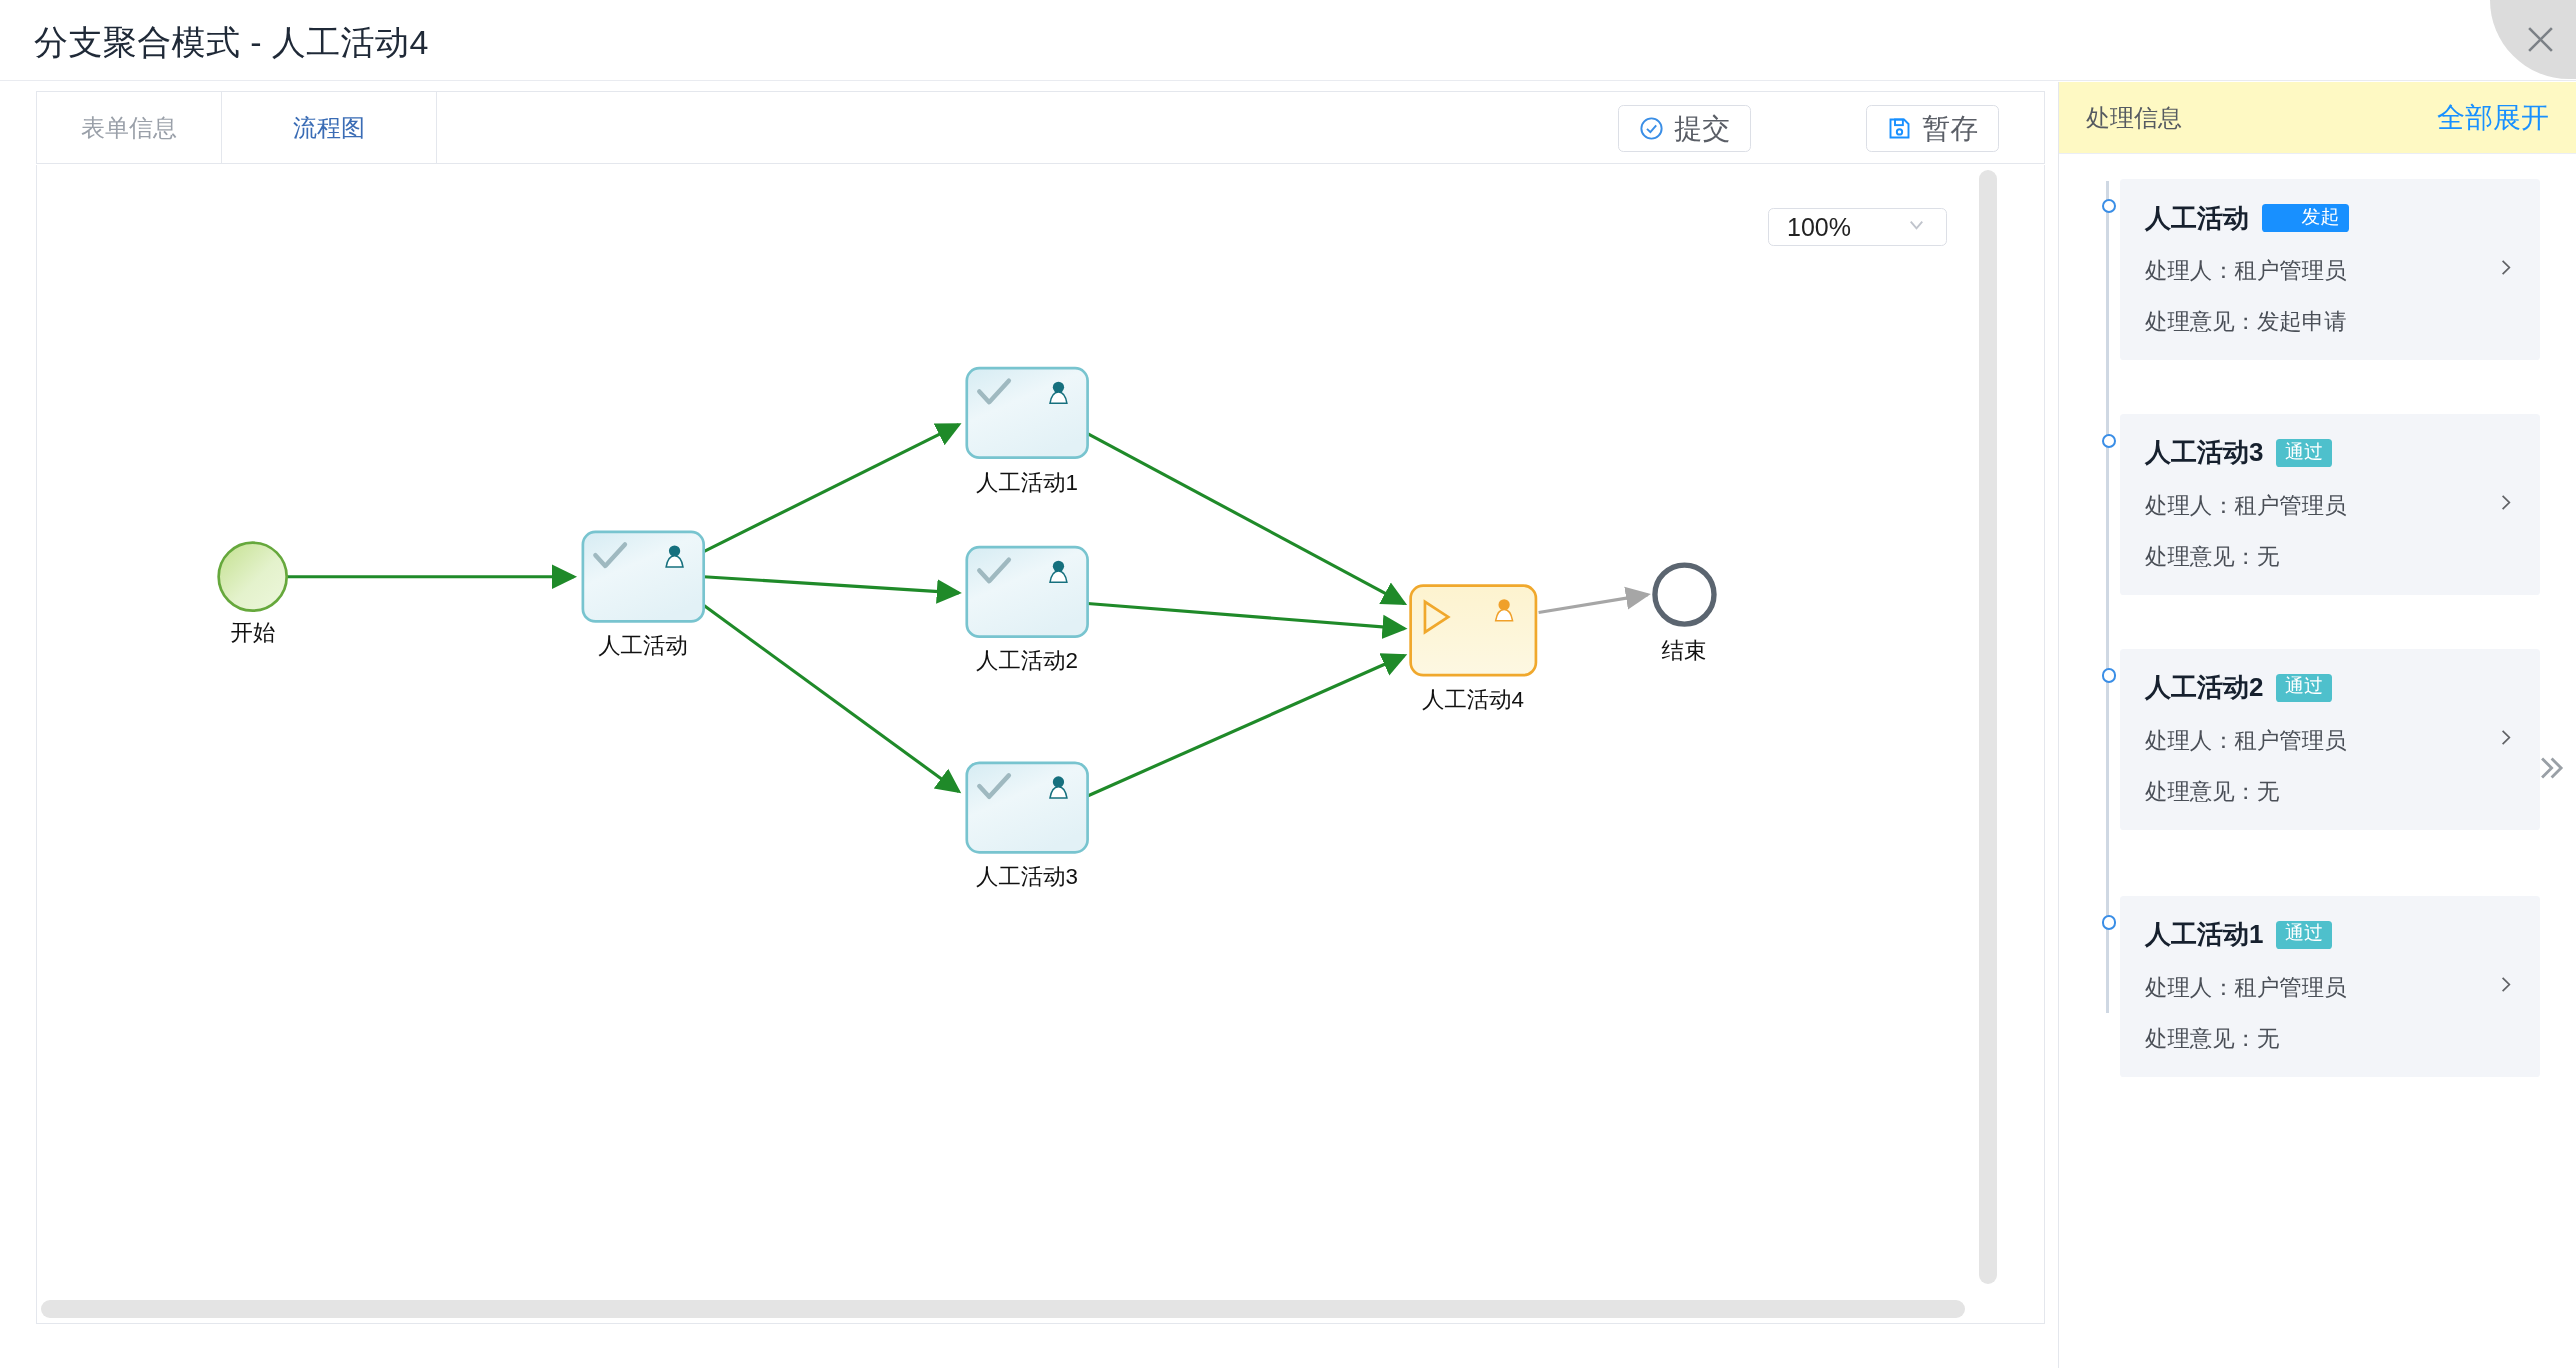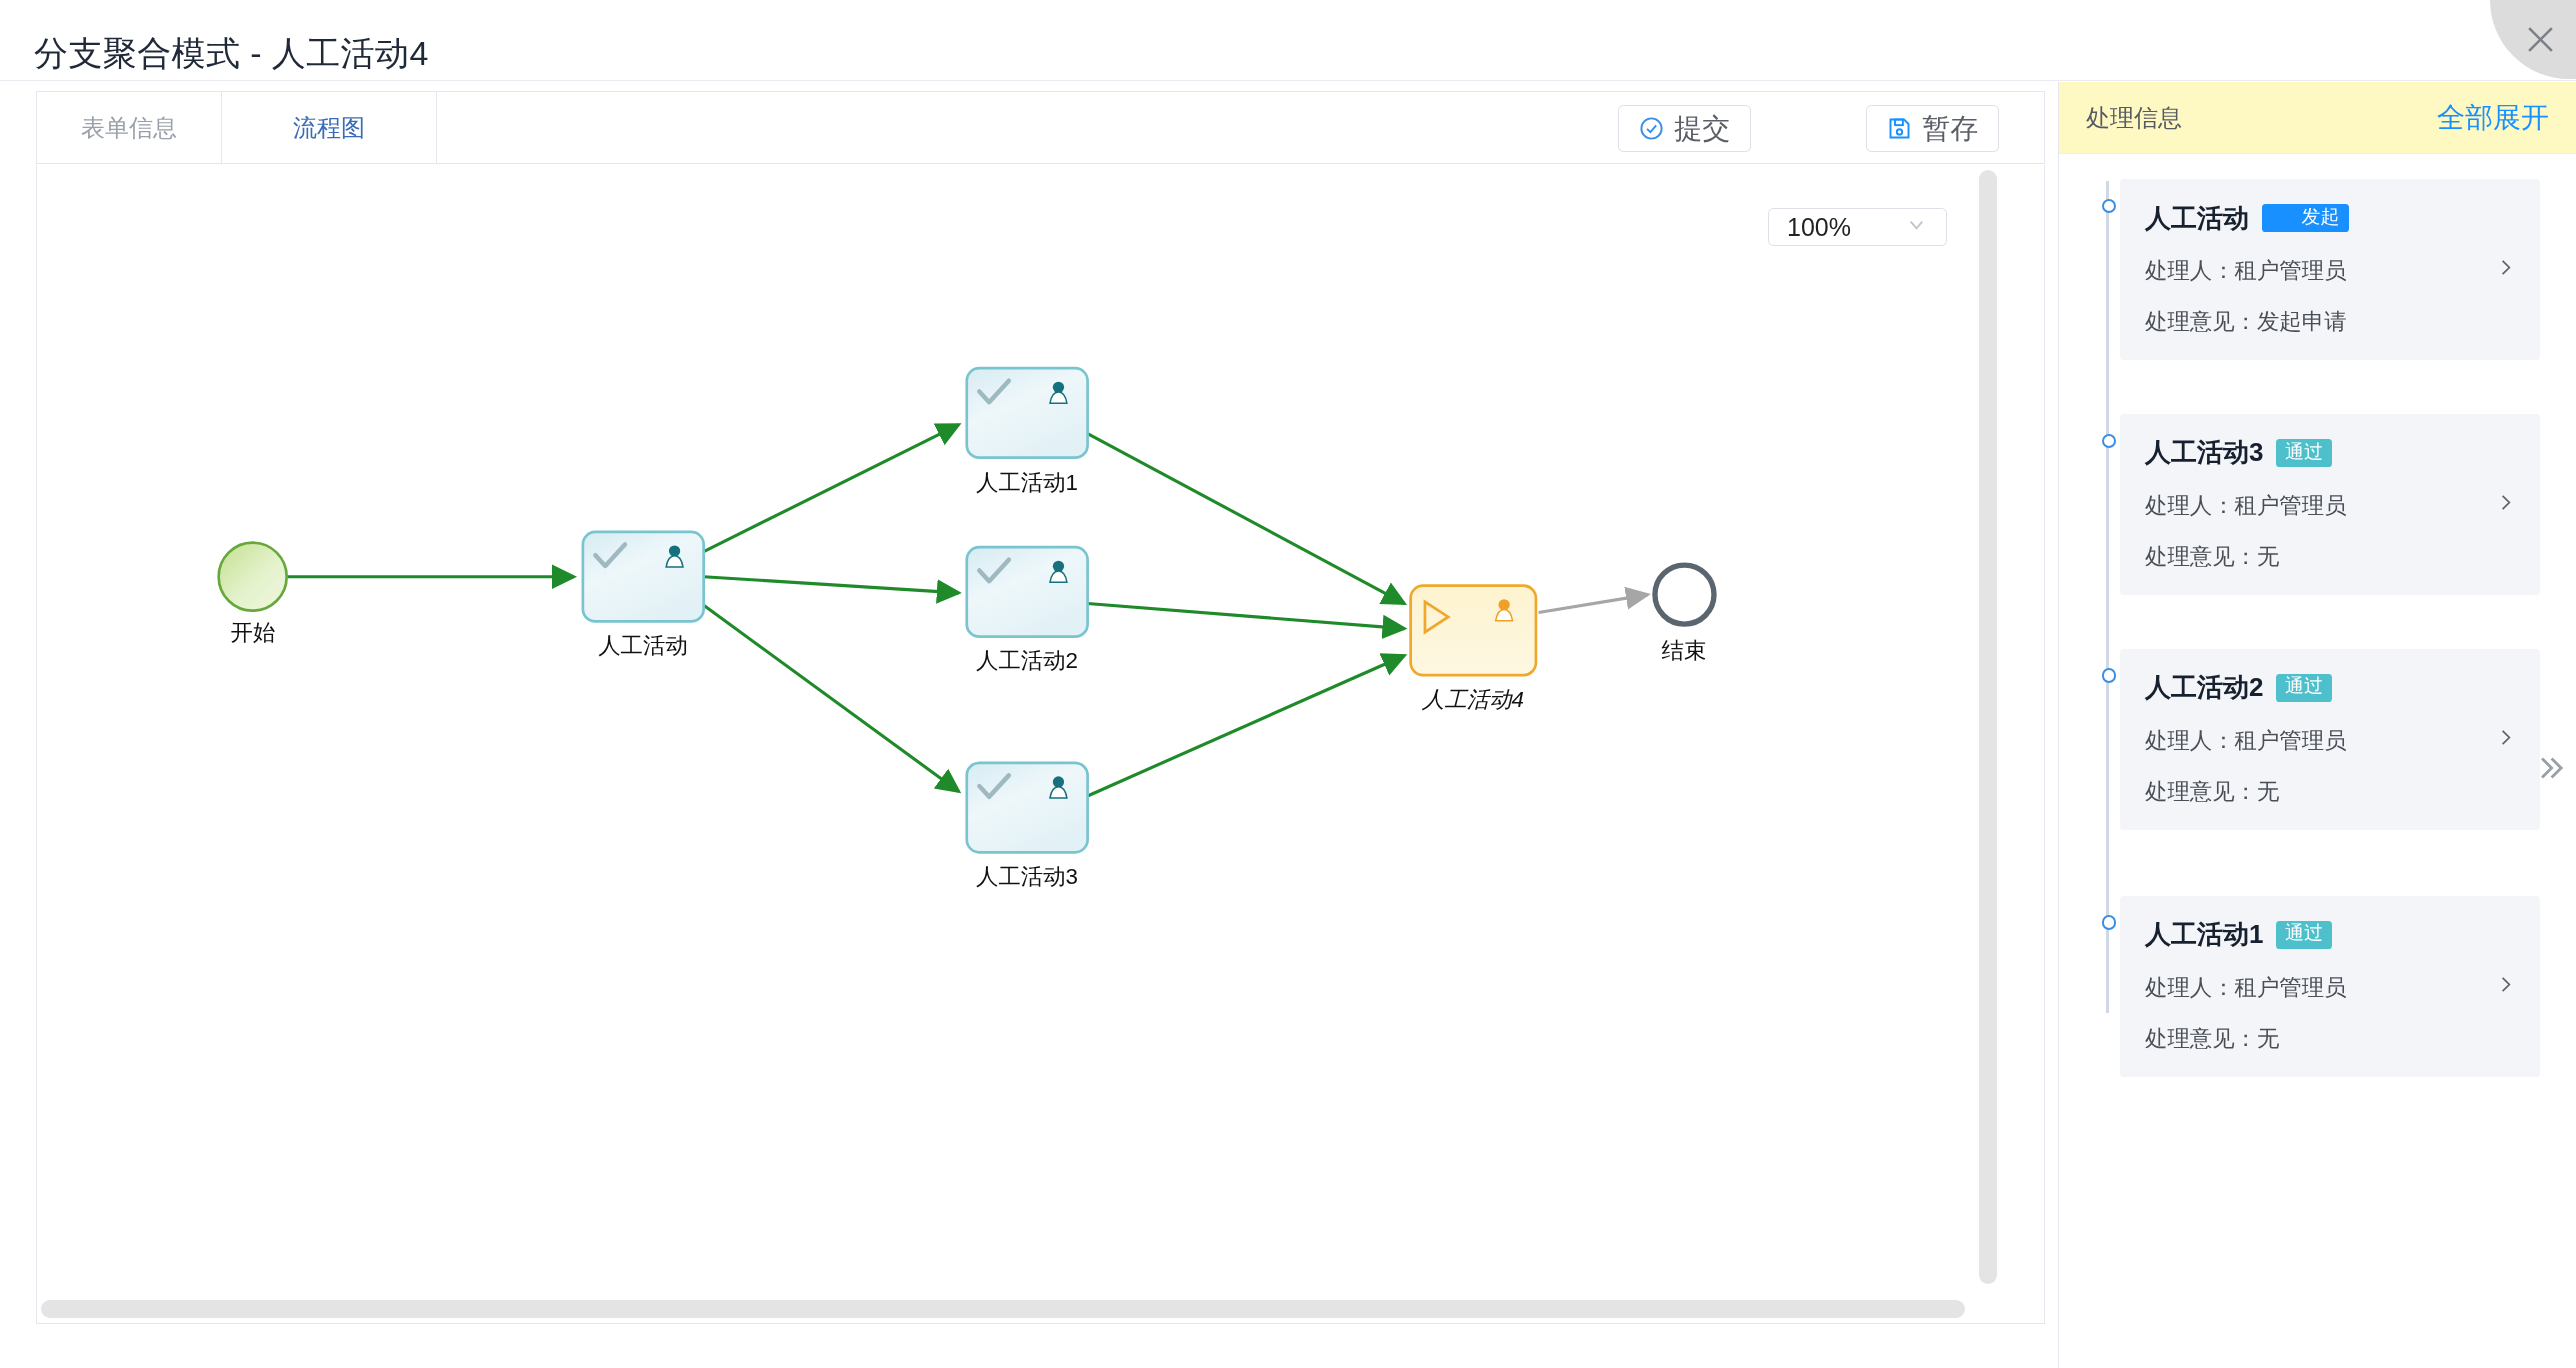--- a/index.html
+++ b/index.html
@@ -12,21 +12,21 @@
 
   
   .titlebar {
     position: absolute; left: 0; top: 0;
     width: 2576px; height: 81px;
     background: #ffffff;
     border-bottom: 1.8px solid #e9ebf0;
   }
   .title-text {
     position: absolute; left: 34px; top: 19.7px;
-    font-size: 34px; color: #1f2937; letter-spacing: 0.4px; margin-top: 11px;
+    font-size: 34px; color: #1f2937; letter-spacing: 0.4px;
   }
   .close-btn {
     position: absolute; right: 0; top: 0;
     width: 86px; height: 79px;
     background: #dcdcdc;
     border-bottom-left-radius: 86px;
     cursor: pointer;
   }
   .close-btn svg { position: absolute; right: 16px; top: 19.7px; }
 
@@ -299,21 +299,21 @@
     <g>
       <circle cx="1841" cy="480" r="33" fill="#ffffff" stroke="#5b6570" stroke-width="6"></circle>
     </g>
   </svg>
 
   <div class="node-label" style="left:216px; top:452px;">开始</div>
   <div class="node-label" style="left:606px; top:465px;">人工活动</div>
   <div class="node-label" style="left:990px; top:302px;">人工活动1</div>
   <div class="node-label" style="left:990px; top:480px;">人工活动2</div>
   <div class="node-label" style="left:990px; top:696px;">人工活动3</div>
-  <div class="node-label" style="left:1436px; top:519px;font-style:italic;">人工活动4</div>
+  <div class="node-label" style="left:1436px; top:519px;">人工活动4</div>
   <div class="node-label" style="left:1647px; top:470px;">结束</div>
 
   <div class="vscroll"></div>
   <div class="hscroll"></div>
 </div>
 
 <div class="rightpanel">
   <div class="rp-header">
     <span class="rp-title">处理信息</span>
     <span class="rp-expand">全部展开</span>

